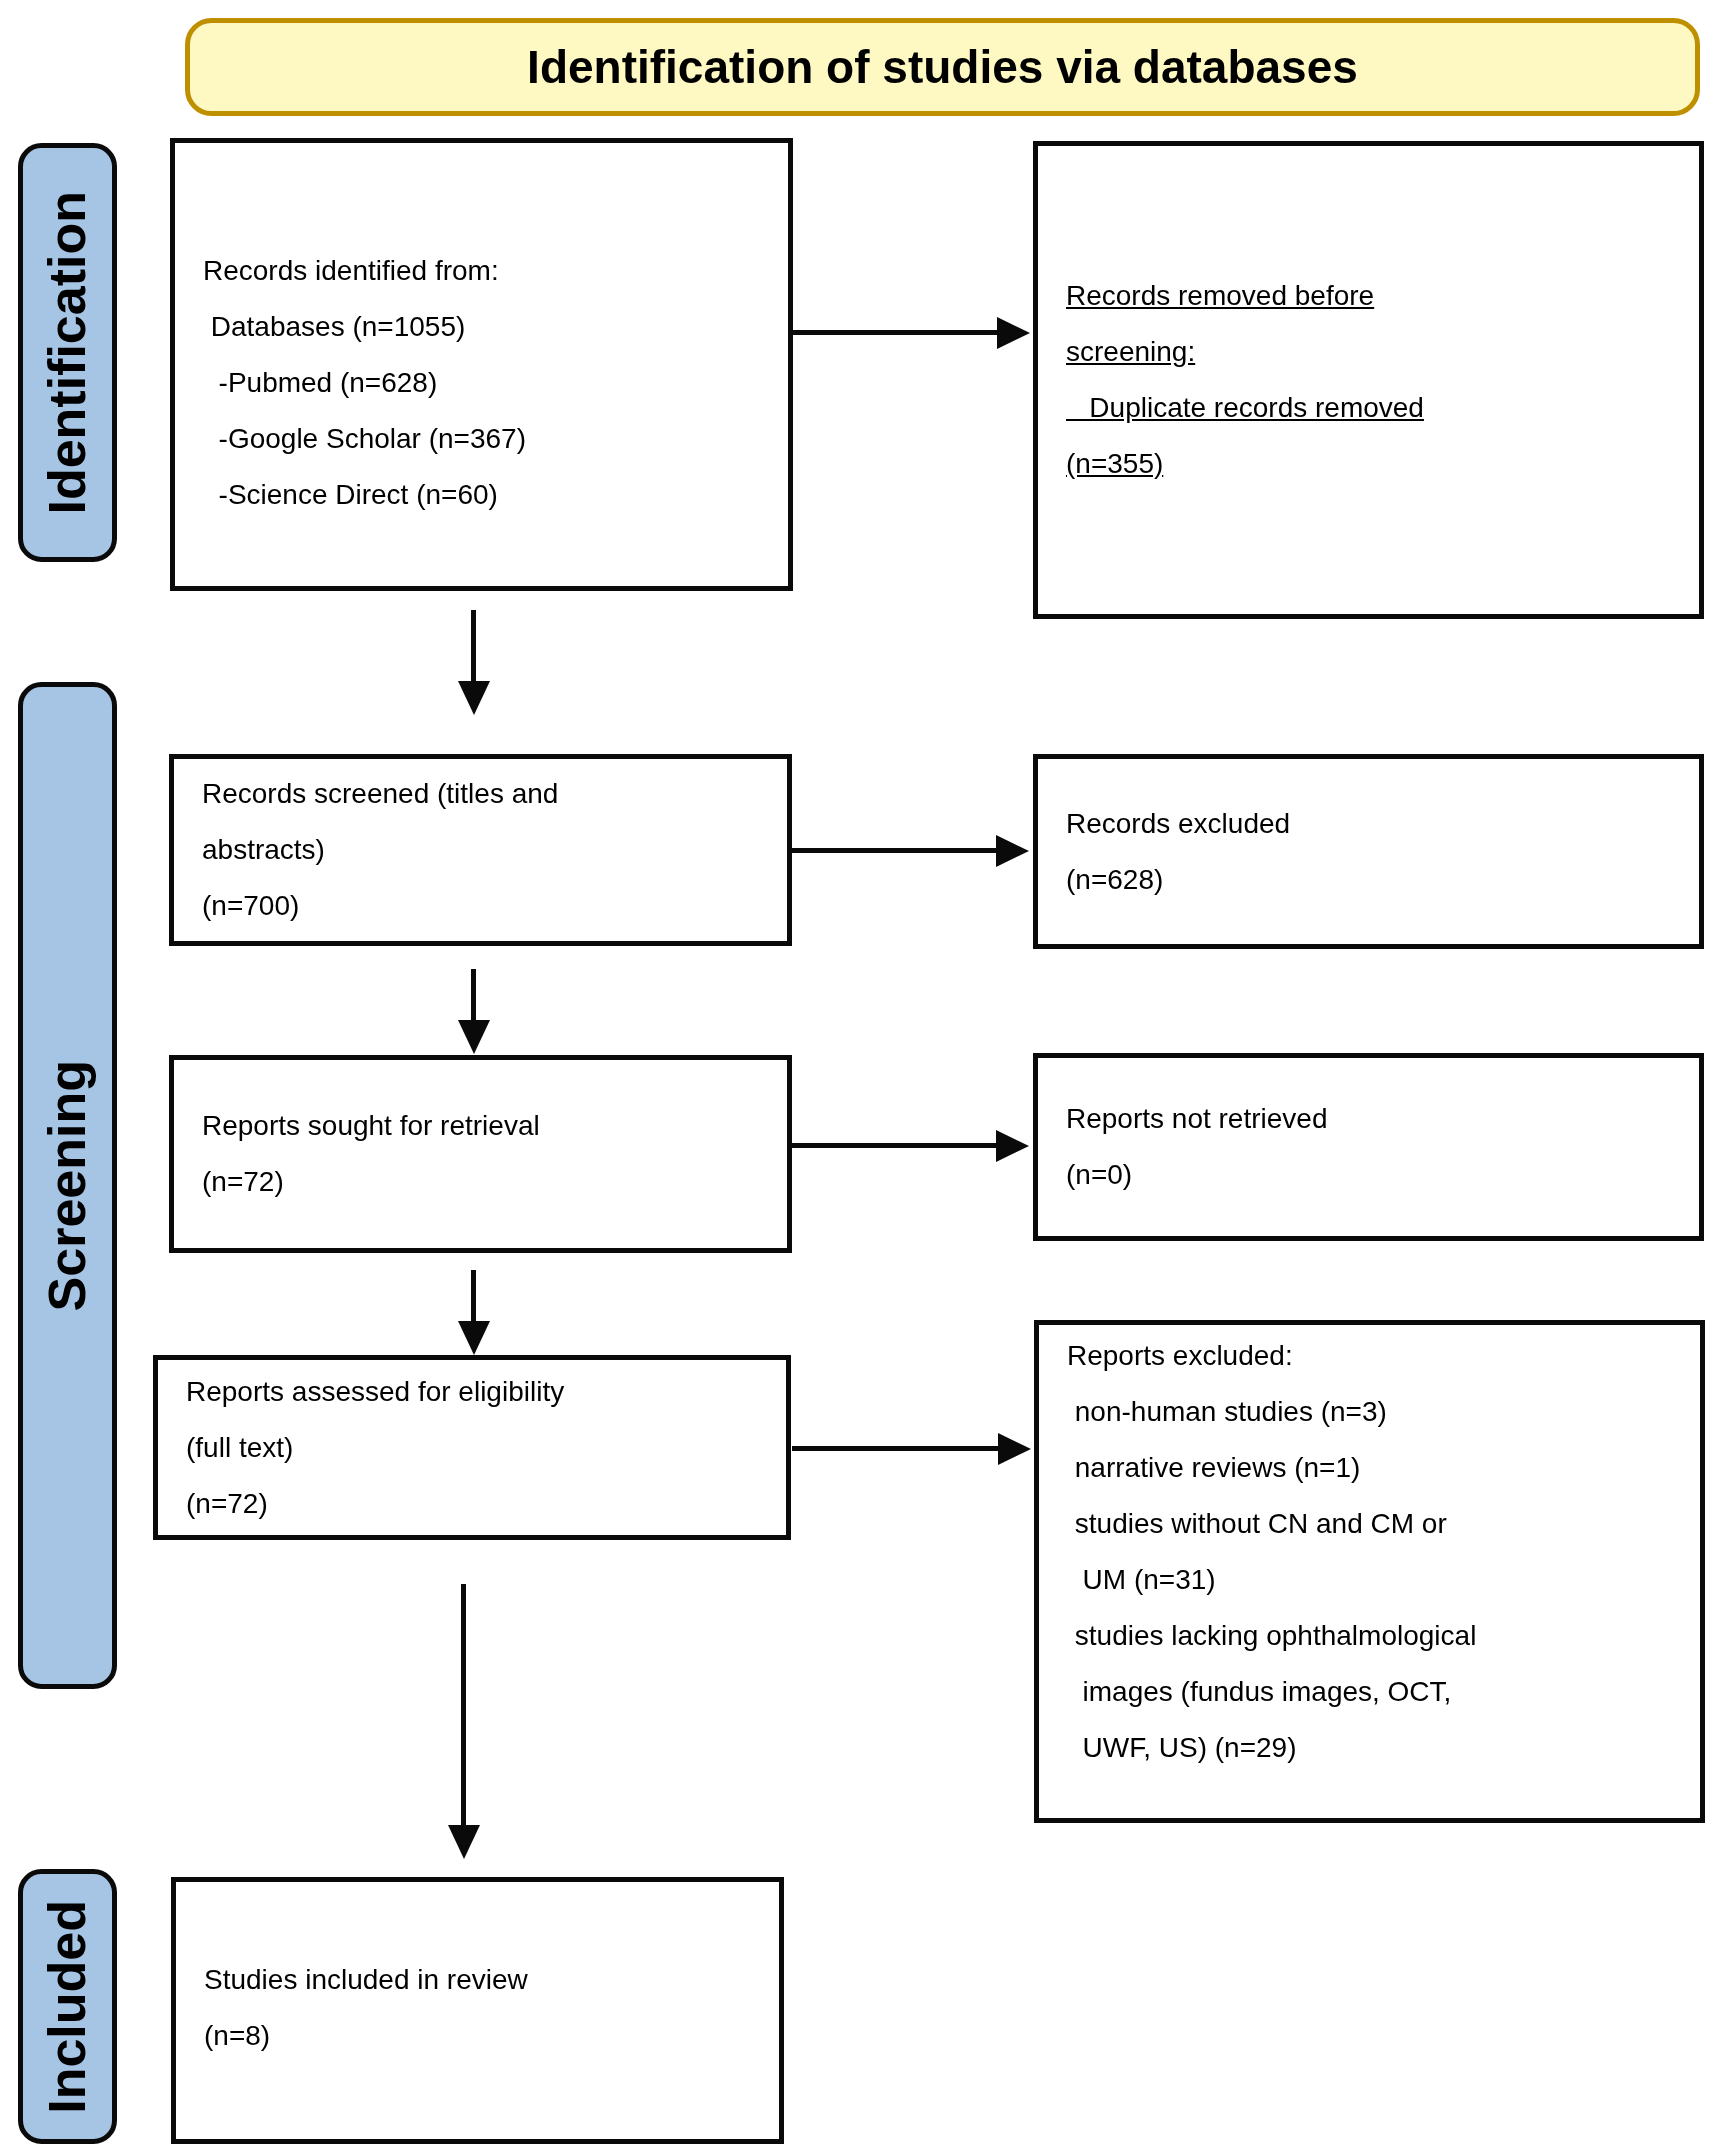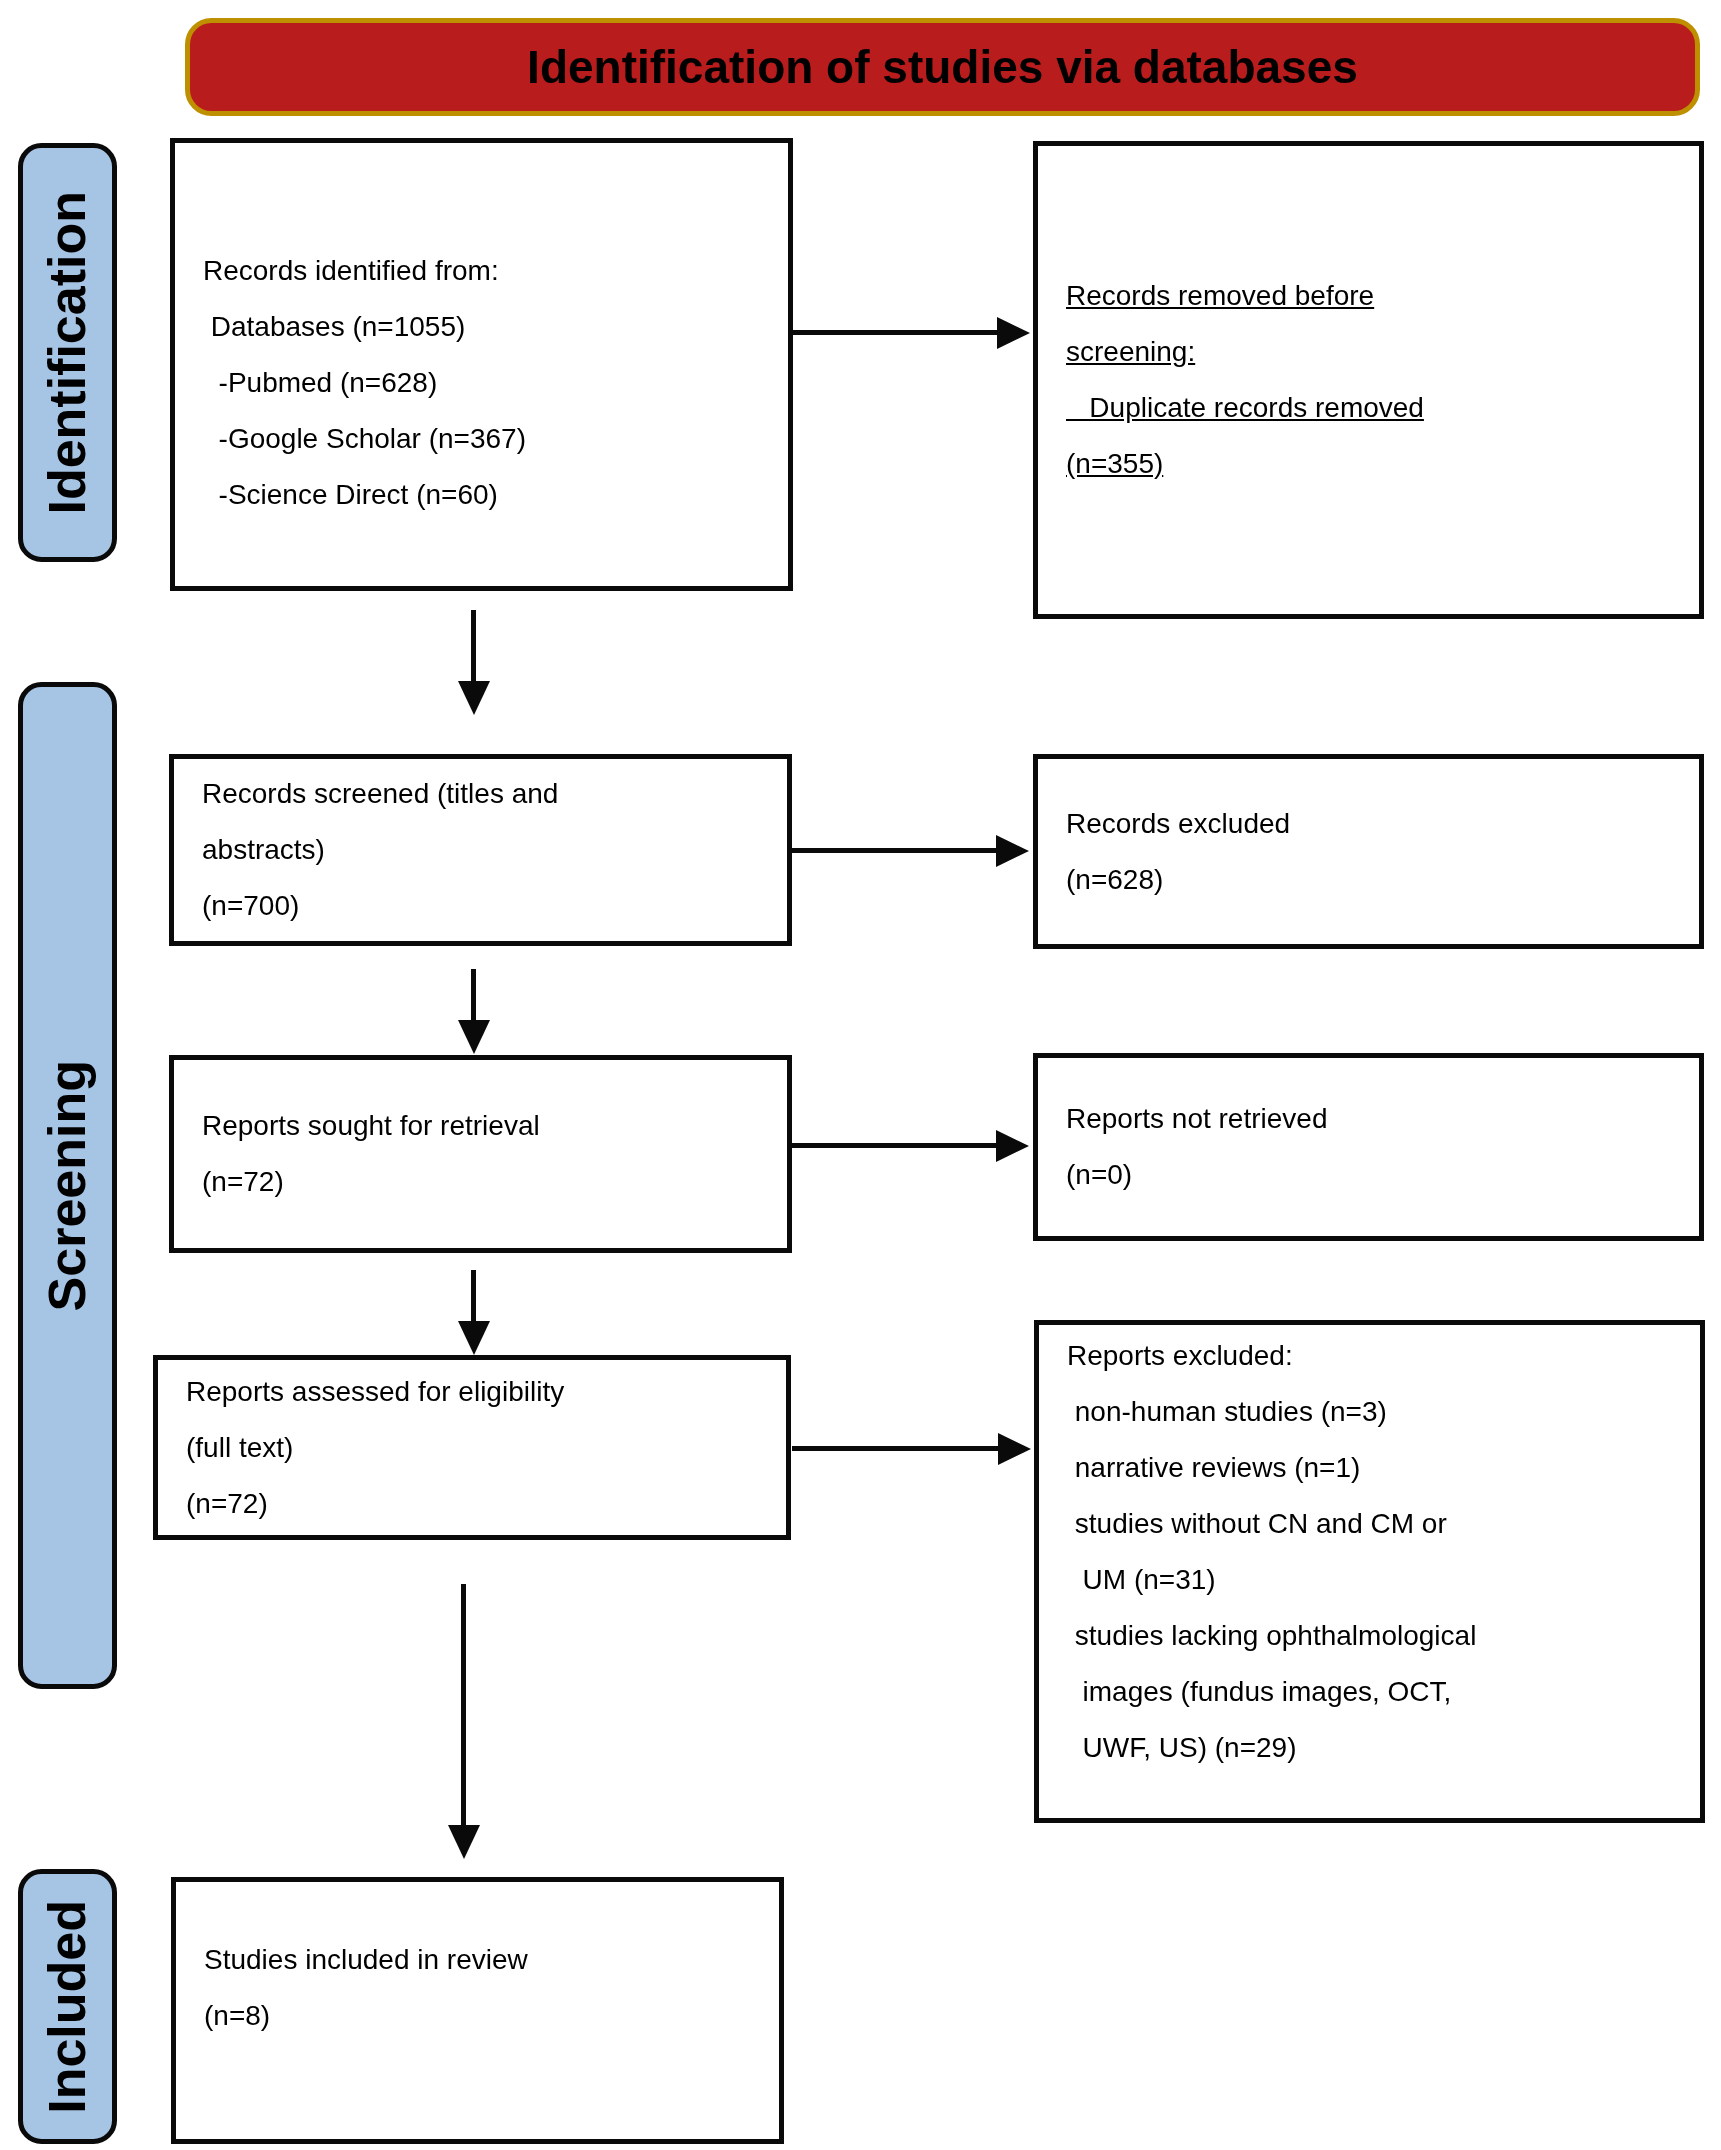--- a/index.html
+++ b/index.html
@@ -70,21 +70,21 @@
   #box-identified .txt{ padding-top:100px; }
   #box-removed   { left:1033px; top:141px;  width:671px; height:478px;text-decoration:underline; }
   #box-screened  { left:169px;  top:754px; width:623px; height:192px; }
   #box-excluded  { left:1033px; top:754px; width:671px; height:195px; }
   #box-sought    { left:169px;  top:1055px; width:623px; height:198px; }
   #box-notretrieved{ left:1033px; top:1053px; width:671px; height:188px; }
   #box-assessed  { left:153px;  top:1355px; width:638px; height:185px; }
   #box-reports-excluded{ left:1034px; top:1320px; width:671px; height:503px; align-items:flex-start; }
   #box-reports-excluded .txt{ padding-top:3px; }
   #box-included  { left:171px;  top:1877px; width:613px; height:267px; align-items:flex-start; }
-  #box-included .txt{ padding-top:50px; }
+  #box-included .txt{ padding-top:70px; }
   
   .harrow{
     position:absolute;
     height:5.3px;
     background:#0a0a0a;
   }
   .harrow::after{
     content:"";
     position:absolute;
     right:-32px; top:-13.5px;
@@ -114,21 +114,21 @@
   #arr-identified-screened{ left:471px; top:610px; height:72px; }
   #arr-screened-sought   { left:471px; top:969px; height:52px;  }
   #arr-sought-assessed   { left:471px; top:1270px; height:52px;  }
   #arr-assessed-included { left:461px; top:1584px; height:242px; }
 </style>
 </head>
 <body>
 
 <div id="canvas">
 
-  <div id="banner" style="background: #b91c1c; border-color: rgb(190, 144, 0);">
+  <div id="banner" style="background: #fef9c3; border-color: rgb(190, 144, 0);">
     <span>Identification of studies via databases</span>
   </div>
 
   <div class="stage" id="stage-identification" style="background: rgb(166, 196, 228);">
     <span class="vtext">Identification</span>
   </div>
   <div class="stage" id="stage-screening" style="background: rgb(166, 196, 228);">
     <span class="vtext">Screening</span>
   </div>
   <div class="stage" id="stage-included" style="background: rgb(166, 196, 228);">

